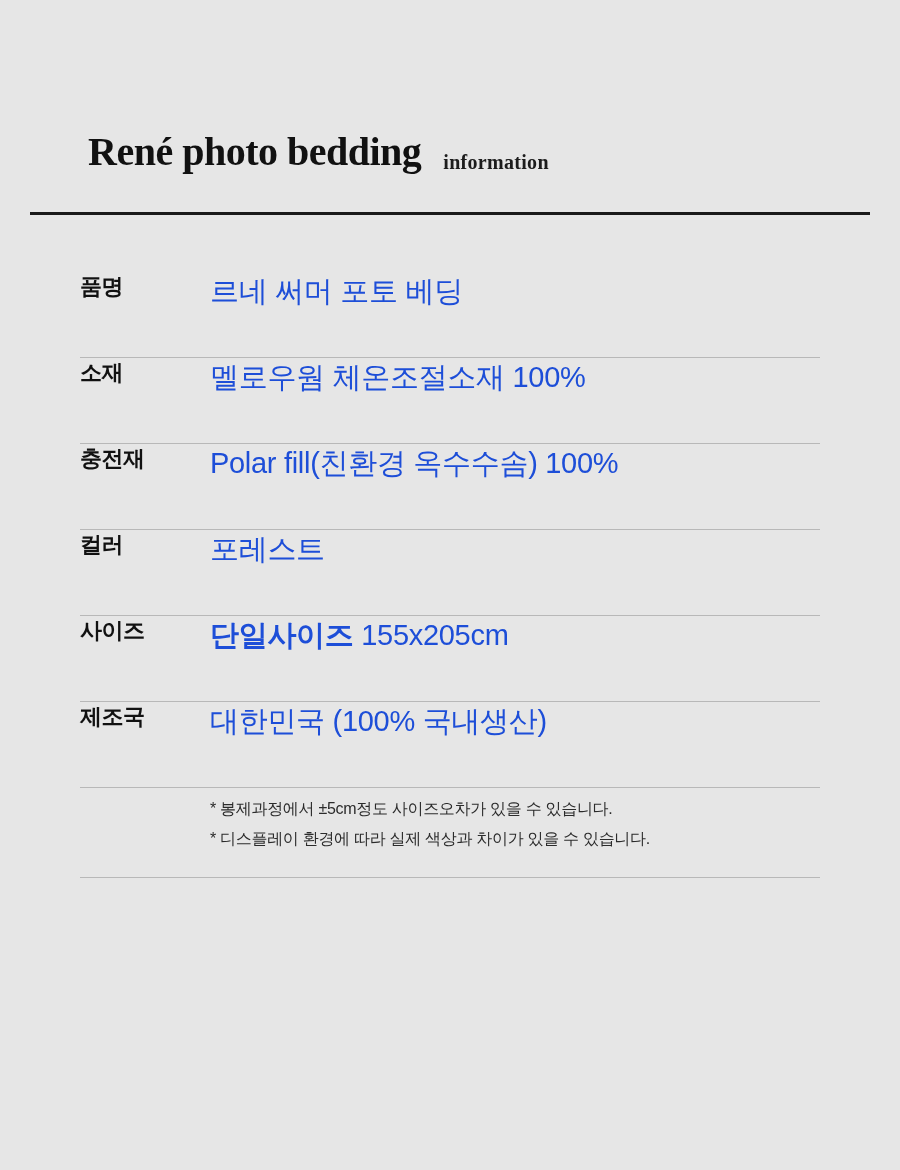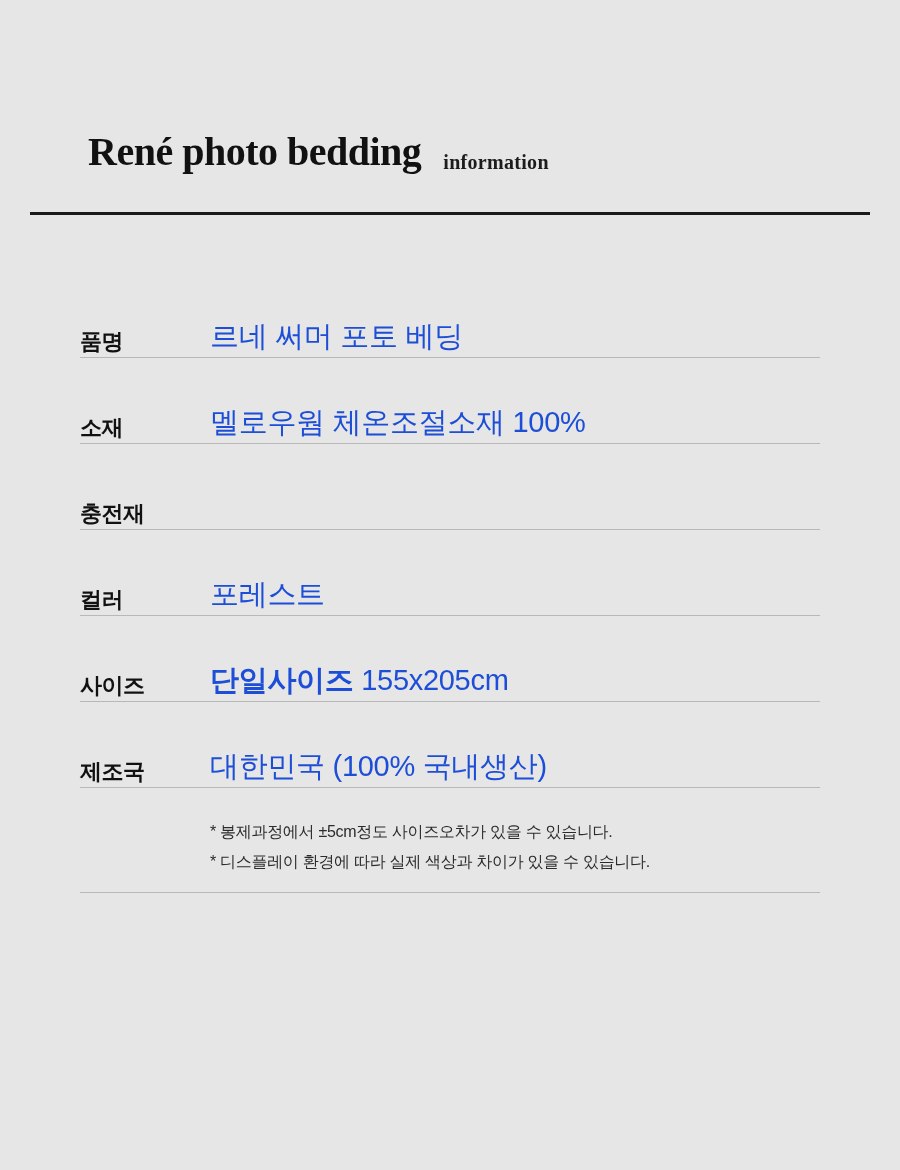--- a/index.html
+++ b/index.html
@@ -58,21 +58,21 @@
 
   .table {
     position: absolute;
     left: 80px;
     top: 272px;
     width: 740px;
   }
 
   .row {
     display: flex;
-    align-items: flex-end;
+    align-items: flex-start;
     height: 86px;
     border-bottom: 1px solid #b8b8b8;
     box-sizing: border-box;
   }
   .row:last-of-type {
     border-bottom: 1px solid #b8b8b8;
   }
 
   .row .label {
     width: 130px;
@@ -91,23 +91,23 @@
   .row .value .strong {
     font-weight: bold;
     font-family: Liberation Serif, serif;
   }
 
   .row.size .label {
     width: 130px;
   }
 
   .notes {
-    margin-top: 29px;
+    margin-top: 6px;
     padding-left: 130px;
-    padding-bottom: 16px;
+    padding-bottom: 24px;
     border-bottom: 1px solid #b8b8b8;
   }
   .notes .note {
     font-size: 16px;
     color: #2b2b2b;
     letter-spacing: -0.3px;
     line-height: 1.85;
   }
 </style>
 </head>
@@ -129,20 +129,21 @@
       <div class="value">르네 써머 포토 베딩</div>
     </div>
 
     <div class="row">
       <div class="label">소재</div>
       <div class="value">멜로우웜 체온조절소재 100%</div>
     </div>
 
     <div class="row">
       <div class="label">충전재</div>
+      <div class="value">Polar fill(친환경 옥수수솜) 100%</div>
     </div>
 
     <div class="row">
       <div class="label">컬러</div>
       <div class="value">포레스트</div>
     </div>
 
 
     <div class="row size">
       <div class="label">사이즈</div>

